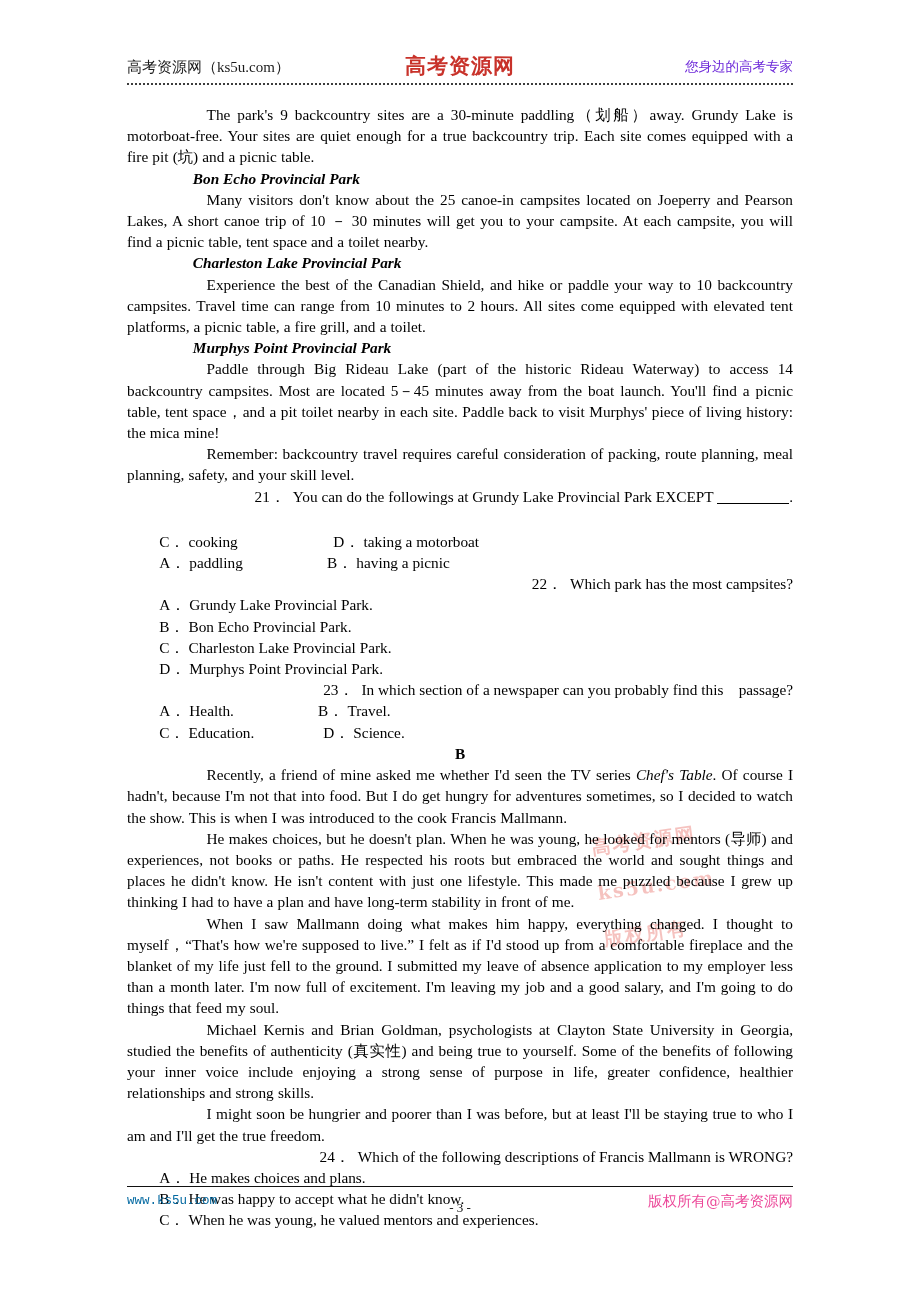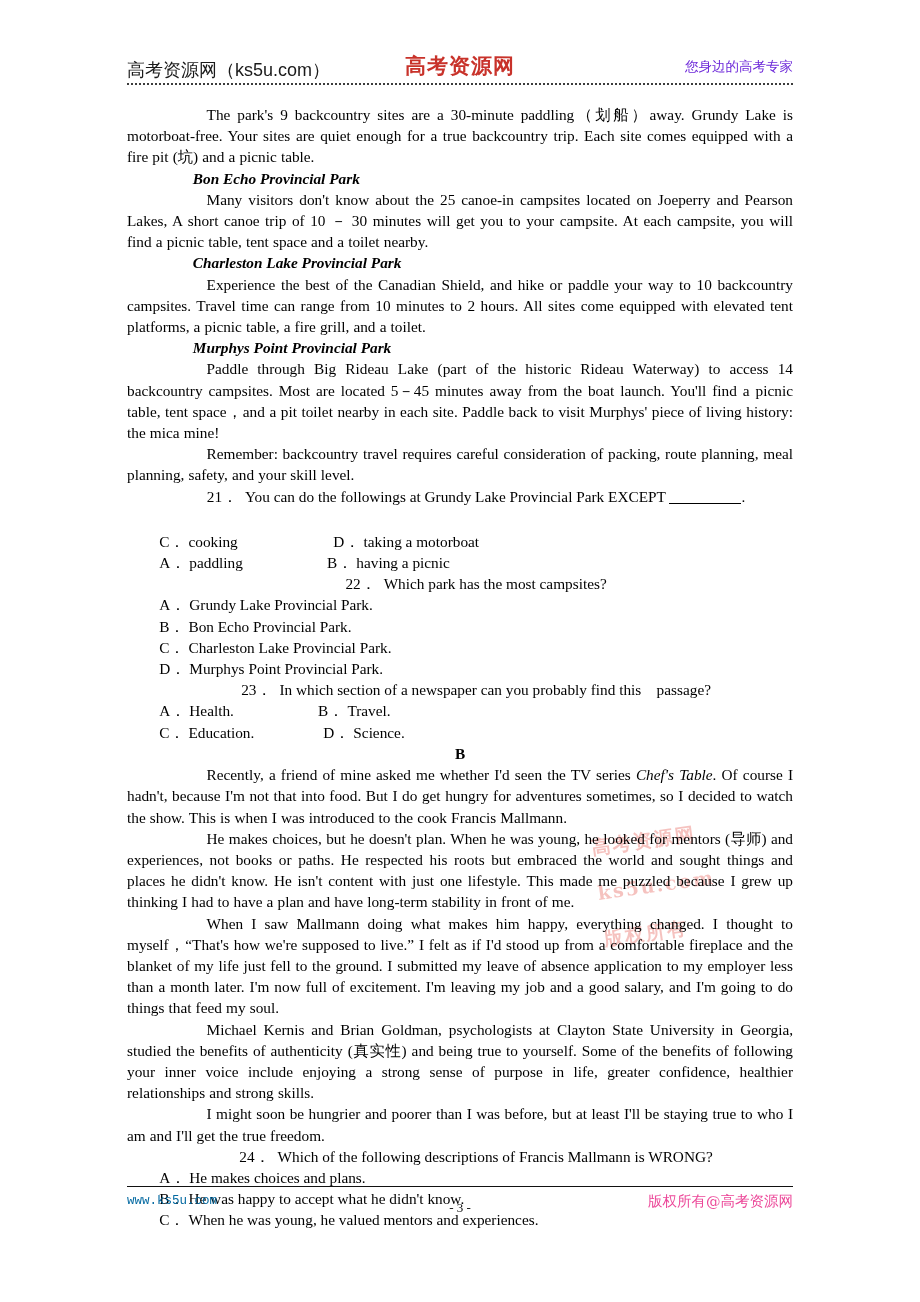--- a/index.html
+++ b/index.html
@@ -30,22 +30,22 @@
     height: 36px;
   }
   .header-inner {
     position: relative;
     height: 30px;
   }
   .hdr-left {
     position: absolute;
     left: 0;
     top: 6px;
-    font-family: Liberation Sans, sans-serif;
-    font-size: 18px;
+    font-family: Liberation Serif, serif;
+    font-size: 15px;
     color: #1a1a1a;
     white-space: nowrap;
     text-align: right;
   }
   .hdr-center {
     position: absolute;
     left: 0;
     right: 0;
     top: 0;
     text-align: center;
@@ -104,21 +104,21 @@
     line-height: 21.2px;
     font-weight: bold;
     text-align: center;
     text-indent: 0;
   }
   .qline {
     margin: 0;
     font-size: 15.3px;
     line-height: 21.2px;
     text-indent: 2.1em;
-    text-align: center;
+    text-align: right;
   }
   .opt-row {
     margin: 0;
     font-size: 15.3px;
     line-height: 21.2px;
     text-indent: 2.1em;
     text-align: left;
     white-space: pre;
   }
   .blank-line {

